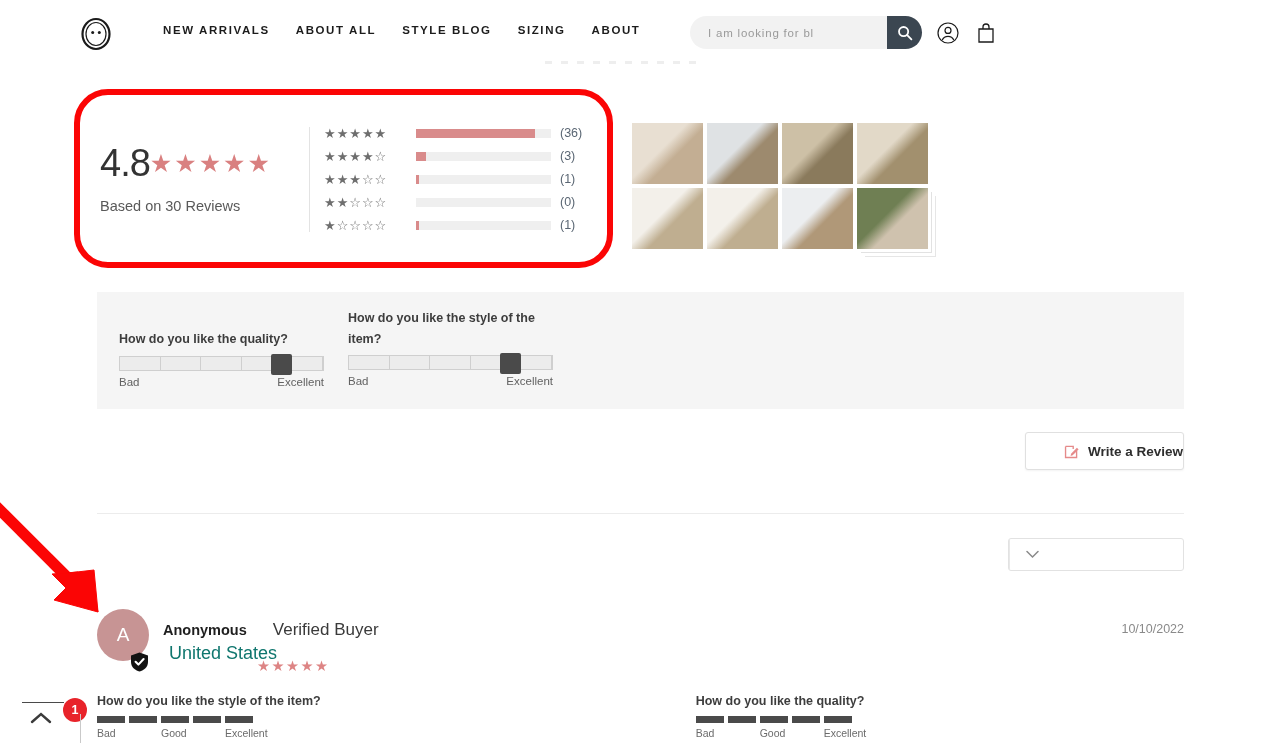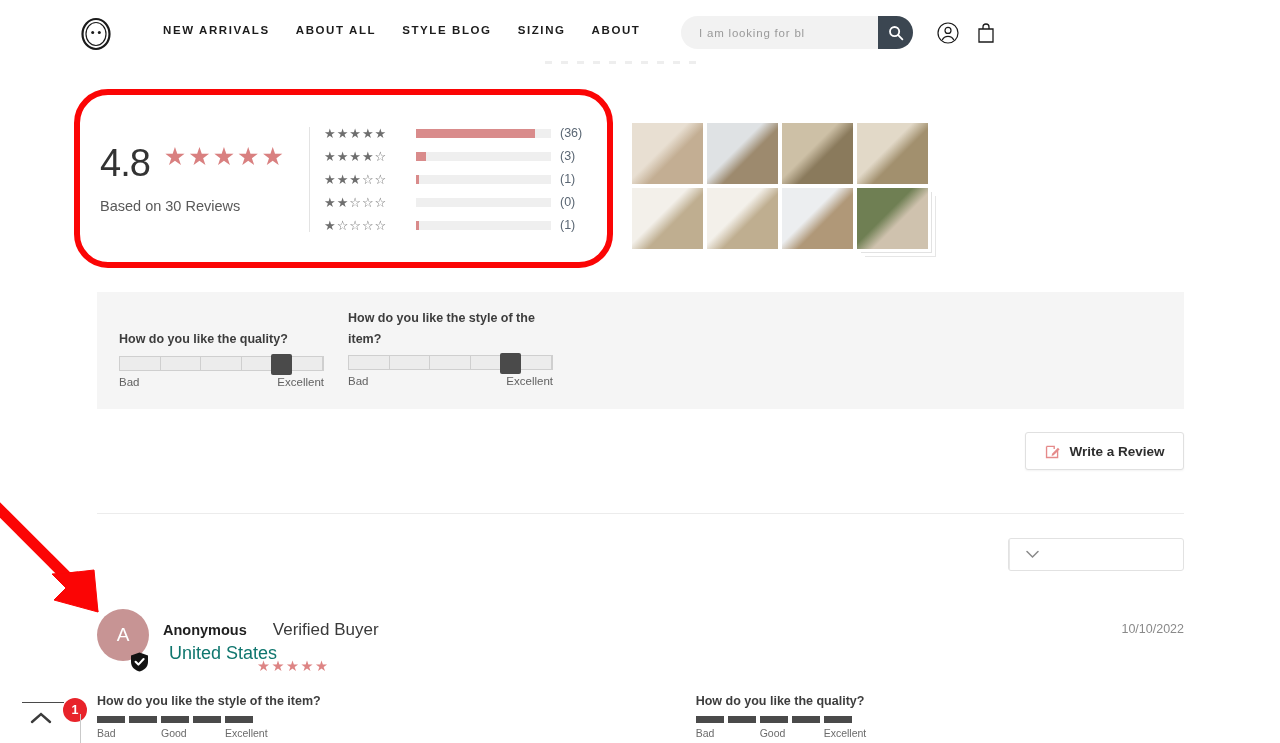--- a/index.html
+++ b/index.html
@@ -17,21 +17,21 @@
     position:absolute; top:0; left:0; width:1034px; height:64px;
     background:#fff; display:flex; align-items:center;
   }
   .logo { position:absolute; left:76px; top:14px; width:40px; height:40px; }
   .nav { position:absolute; left:163px; top:24px; display:flex; gap:0; }
   .nav a {
     font-size:11.5px; font-weight:bold; letter-spacing:1.6px;
     color:#1c1c1c; text-decoration:none; margin-right:26px; white-space:nowrap;
   }
   .search-wrap {
-    position:absolute; right:121px; top:16px; width:232px; height:33px;
+    position:absolute; right:112px; top:16px; width:232px; height:33px;
     display:flex; align-items:stretch;
   }
   .search-input {
     flex:1; border:none; outline:none; background:#f2f2f2;
     border-radius:17px 0 0 17px; padding-left:18px;
     font-size:11.5px; letter-spacing:0.8px; color:#8d8d8d;
     font-family:"Liberation Sans", sans-serif;
   }
   .search-input::placeholder { color:#9a9a9a; }
   .search-btn {
@@ -48,21 +48,21 @@
     opacity:0.12; display:flex; gap:9px; align-items:center;
   }
   .clipped-strip span { display:block; width:7px; height:3px; background:#777; }
 
   
   .summary {
     position:absolute; left:97px; top:104px; width:510px; height:150px;
     display:flex; align-items:center; background:#fff;
   }
   .score-col { width:212px; padding-left:3px; }
-  .score-row { display:flex; gap:14px; }
+  .score-row { display:flex; align-items:center; gap:0; }
   .score-num { font-size:38px; color:#333; line-height:1; letter-spacing:-1px; }
   .score-stars { font-size:25px; color:#d98080; letter-spacing:2px; line-height:1; }
   .score-sub { margin-top:16px; font-size:14.5px; color:#595959; }
   .vdiv { width:1px; height:105px; background:#e3e3e3; margin:0 14px 0 0; }
 
   .histogram { flex:1; }
   .hist-row { display:flex; align-items:center; height:23px; }
   .hist-stars { font-size:13px; color:#6e6e6e; letter-spacing:1px; width:83px; }
   .hist-bar {
     width:135px; height:9px; background:#efefef; position:relative; margin:0 9px;
@@ -92,21 +92,21 @@
   .slider-knob {
     position:absolute; top:-3px; width:21px; height:21px; background:#4a4a4a; border-radius:2px;
   }
   .slider-ends { display:flex; justify-content:space-between; width:205px; margin-top:5px; }
   .slider-ends span { font-size:11.5px; color:#626262; }
 
   
   .write-review {
     position:absolute; left:1025px; top:432px; width:159px; height:38px;
     background:#fff; border:1px solid #e0e0e0; border-radius:3px;
-    display:flex; align-items:center; justify-content:center; gap:8px;
+    display:flex; align-items:center; justify-content:flex-end; gap:8px;
     cursor:pointer; box-shadow:0 1px 2px rgba(0,0,0,0.05);
   }
   .write-review .label { font-size:13.5px; font-weight:bold; color:#2e2e2e; }
 
   
   .reviews-divider {
     position:absolute; left:97px; top:513px; width:1087px; height:1px; background:#ececec;
   }
   .sort-select {
     position:absolute; left:1008px; top:538px; width:176px; height:33px;

